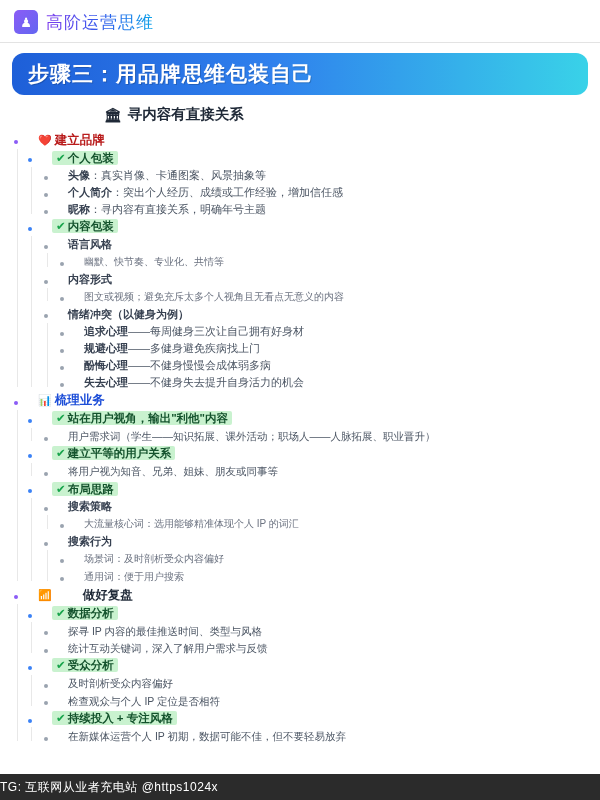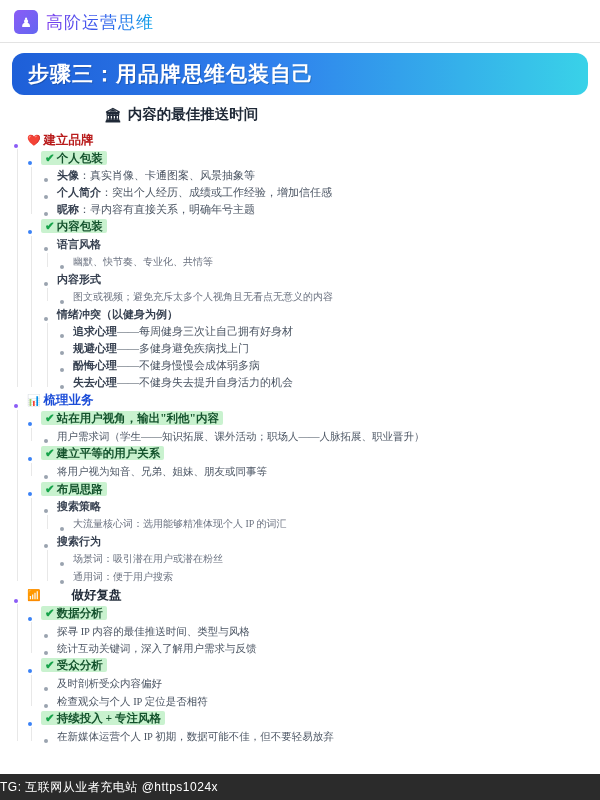--- a/index.html
+++ b/index.html
@@ -72,23 +72,22 @@
   .outline {
     padding: 4px 14px 0 14px;
     font-size: 11px;
     line-height: 1.28;
   }
   ul { list-style: none; margin: 0; padding: 0; }
 
   li.node { position: relative; margin: 0; }
   li.node > .row {
     display: flex;
-    align-items: flex-end;
-    gap: 9px;
-    font-family: Liberation Serif, serif;
+    align-items: center;
+    gap: 20px;
   }
   .bullet {
     flex: 0 0 auto;
     margin-top: 5px;
     width: 4px; height: 4px;
     border-radius: 50%;
     background: #9aa3af;
   }
   .bullet.purple { background: #8b5cf6; }
   .bullet.blue { background: #3b82f6; }
@@ -168,21 +167,21 @@
 </div>
 
 <div class="banner-wrap">
   <div class="banner">
     <span class="banner-text">步骤三：用品牌思维包装自己</span>
   </div>
 </div>
 
 <div class="doc-title">
   <span class="emoji">🏛</span>
-  <span>内容的最佳推送时间</span>
+  <span>寻内容有直接关系</span>
 </div>
 
 <div class="outline">
   <ul id="outline-list">
       <li class="node">
         <div class="row">
           <span class="bullet purple"></span>
           <span class="txt"><span class="lead">❤️ </span><span class="h1txt">建立品牌</span></span>
         </div>
         <ul class="lvl1 guide">
@@ -338,21 +337,21 @@
               </li>
               <li class="node">
                 <div class="row">
                   <span class="bullet "></span>
                   <span class="txt"><span class="sub-bold">搜索行为</span></span>
                 </div>
                 <ul class="lvl3 guide">
                   <li class="node">
                     <div class="row">
                       <span class="bullet "></span>
-                      <span class="txt"><span class="tiny">场景词：吸引潜在用户或潜在粉丝</span></span>
+                      <span class="txt"><span class="tiny">场景词：及时剖析受众内容偏好</span></span>
                     </div>
                   </li>
                   <li class="node">
                     <div class="row">
                       <span class="bullet "></span>
                       <span class="txt"><span class="tiny">通用词：便于用户搜索</span></span>
                     </div>
                   </li>
                 </ul>
               </li>

